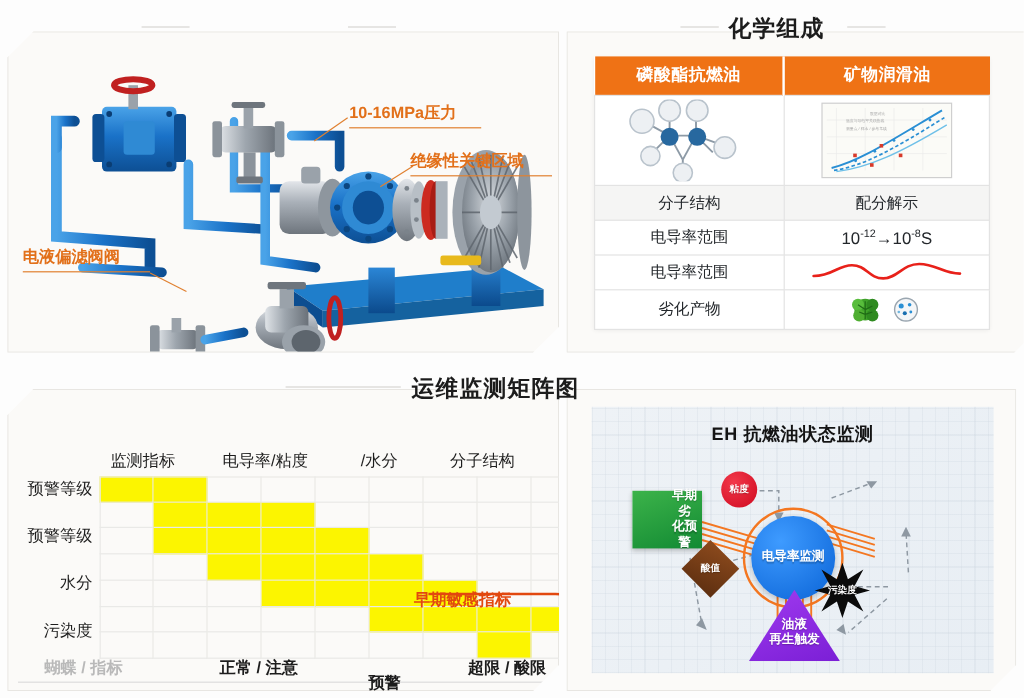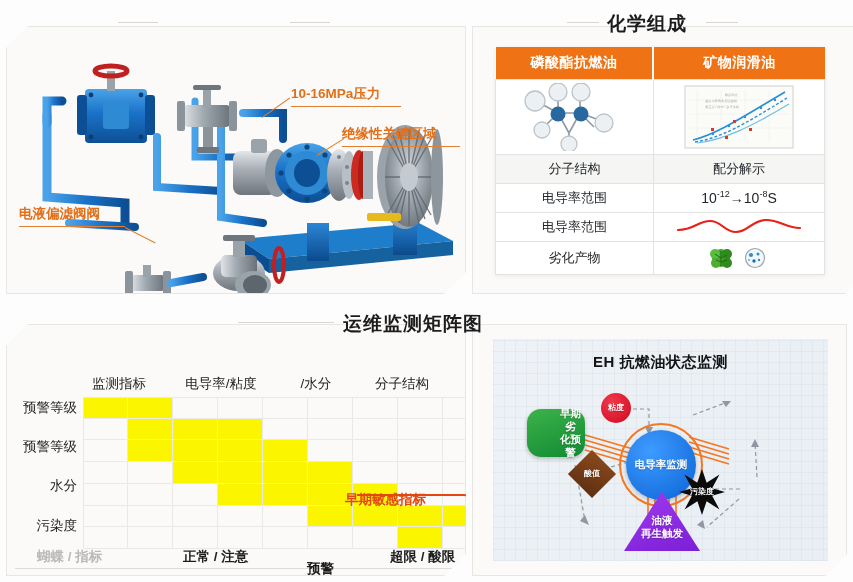--- a/index.html
+++ b/index.html
@@ -169,21 +169,21 @@
     overflow:hidden;
   }
   .eh-title {
     position:absolute; left:0; right:0; top:14px;
     text-align:center; font-size:15px; font-weight:bold; color:#141414;
     letter-spacing:.5px;
   }
   .node { position:absolute; display:flex; align-items:center; justify-content:center;
           text-align:center; color:#fff; font-weight:bold; font-size:10.5px; line-height:1.25;
           text-shadow:0 1px 1px rgba(0,0,0,.25); z-index:12;}
-  .n-green { width:58px; height:48px; border-radius:14px;
+  .n-green { width:58px; height:48px; border-radius:0;
              background:linear-gradient(160deg,#3cb34a,#128a33);
              box-shadow:0 2px 4px rgba(0,0,0,.22);padding-left:29px; }
   .n-blue  { width:70px; height:70px; border-radius:50%;
              background:radial-gradient(circle at 35% 30%,#3e9bff,#0a63d6);
              box-shadow:0 2px 5px rgba(0,0,0,.22); }
   .n-ring  { position:absolute; width:84px;height:84px;border-radius:50%;
              border:2px solid #f47721; z-index:11;}
   .n-yellow{ width:62px; height:56px;
              background:linear-gradient(160deg,#ffcc22,#f0a500);
              clip-path:polygon(25% 0,75% 0,100% 50%,75% 100%,25% 100%,0 50%);

